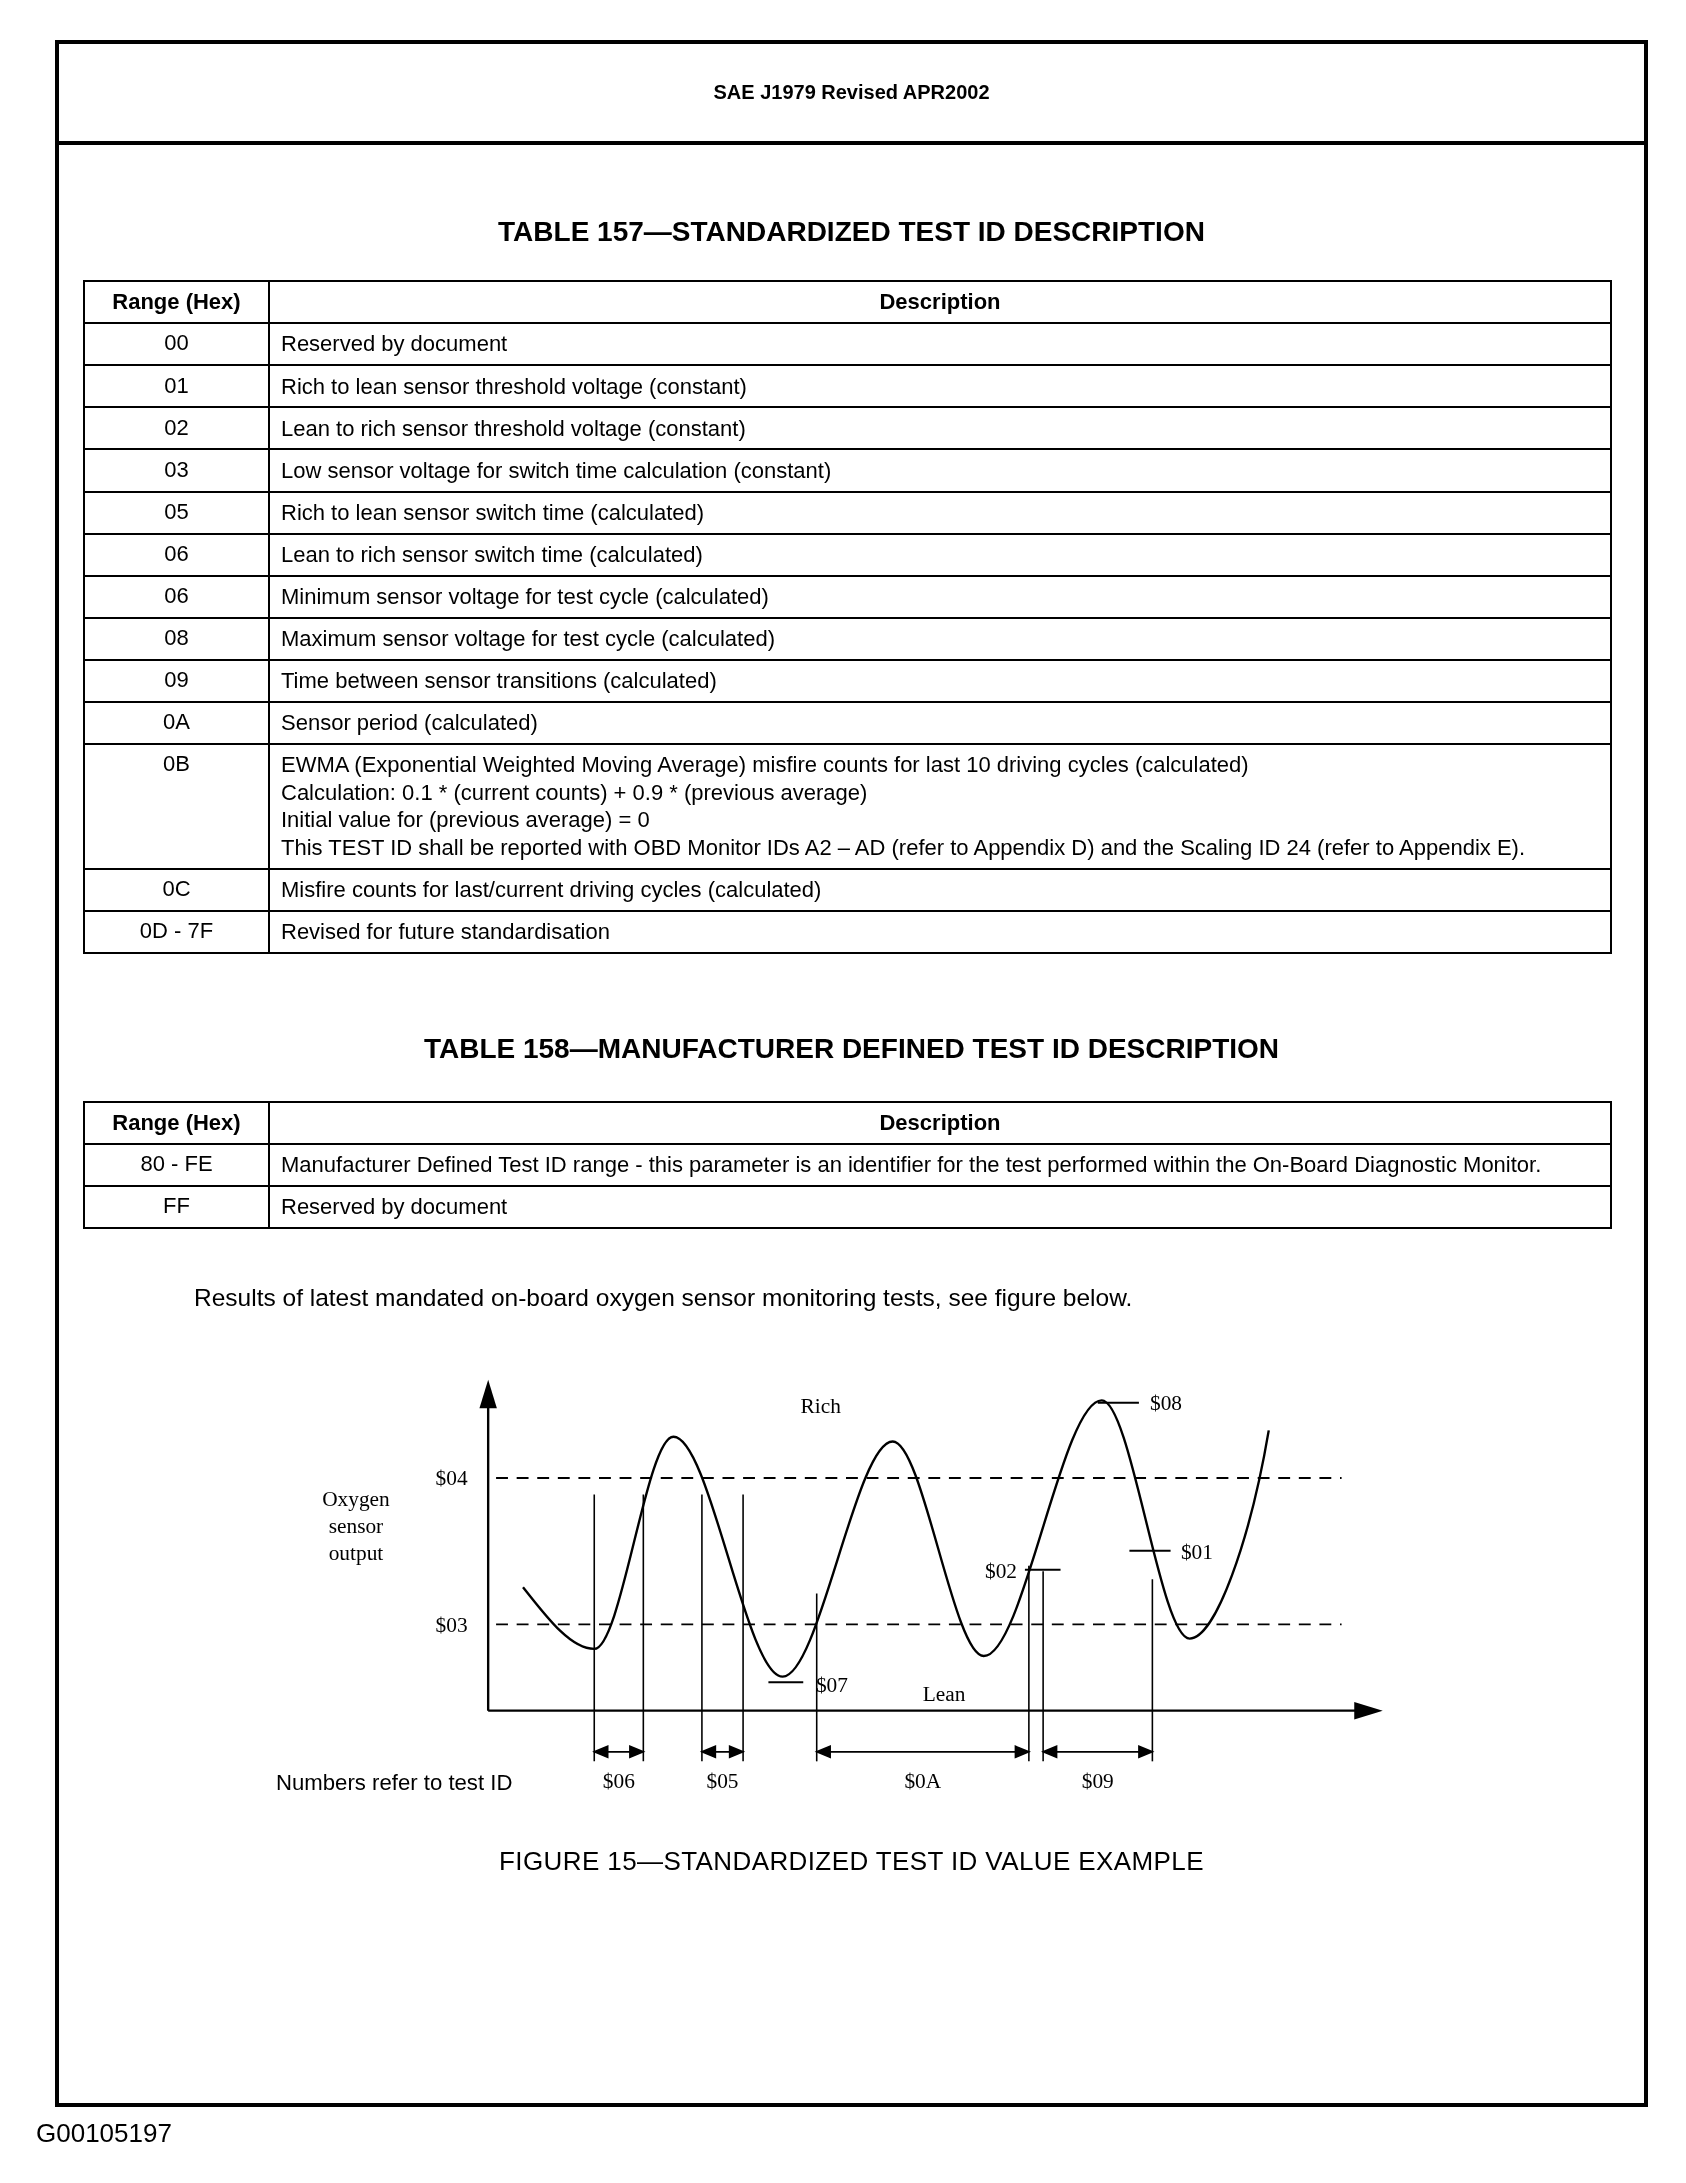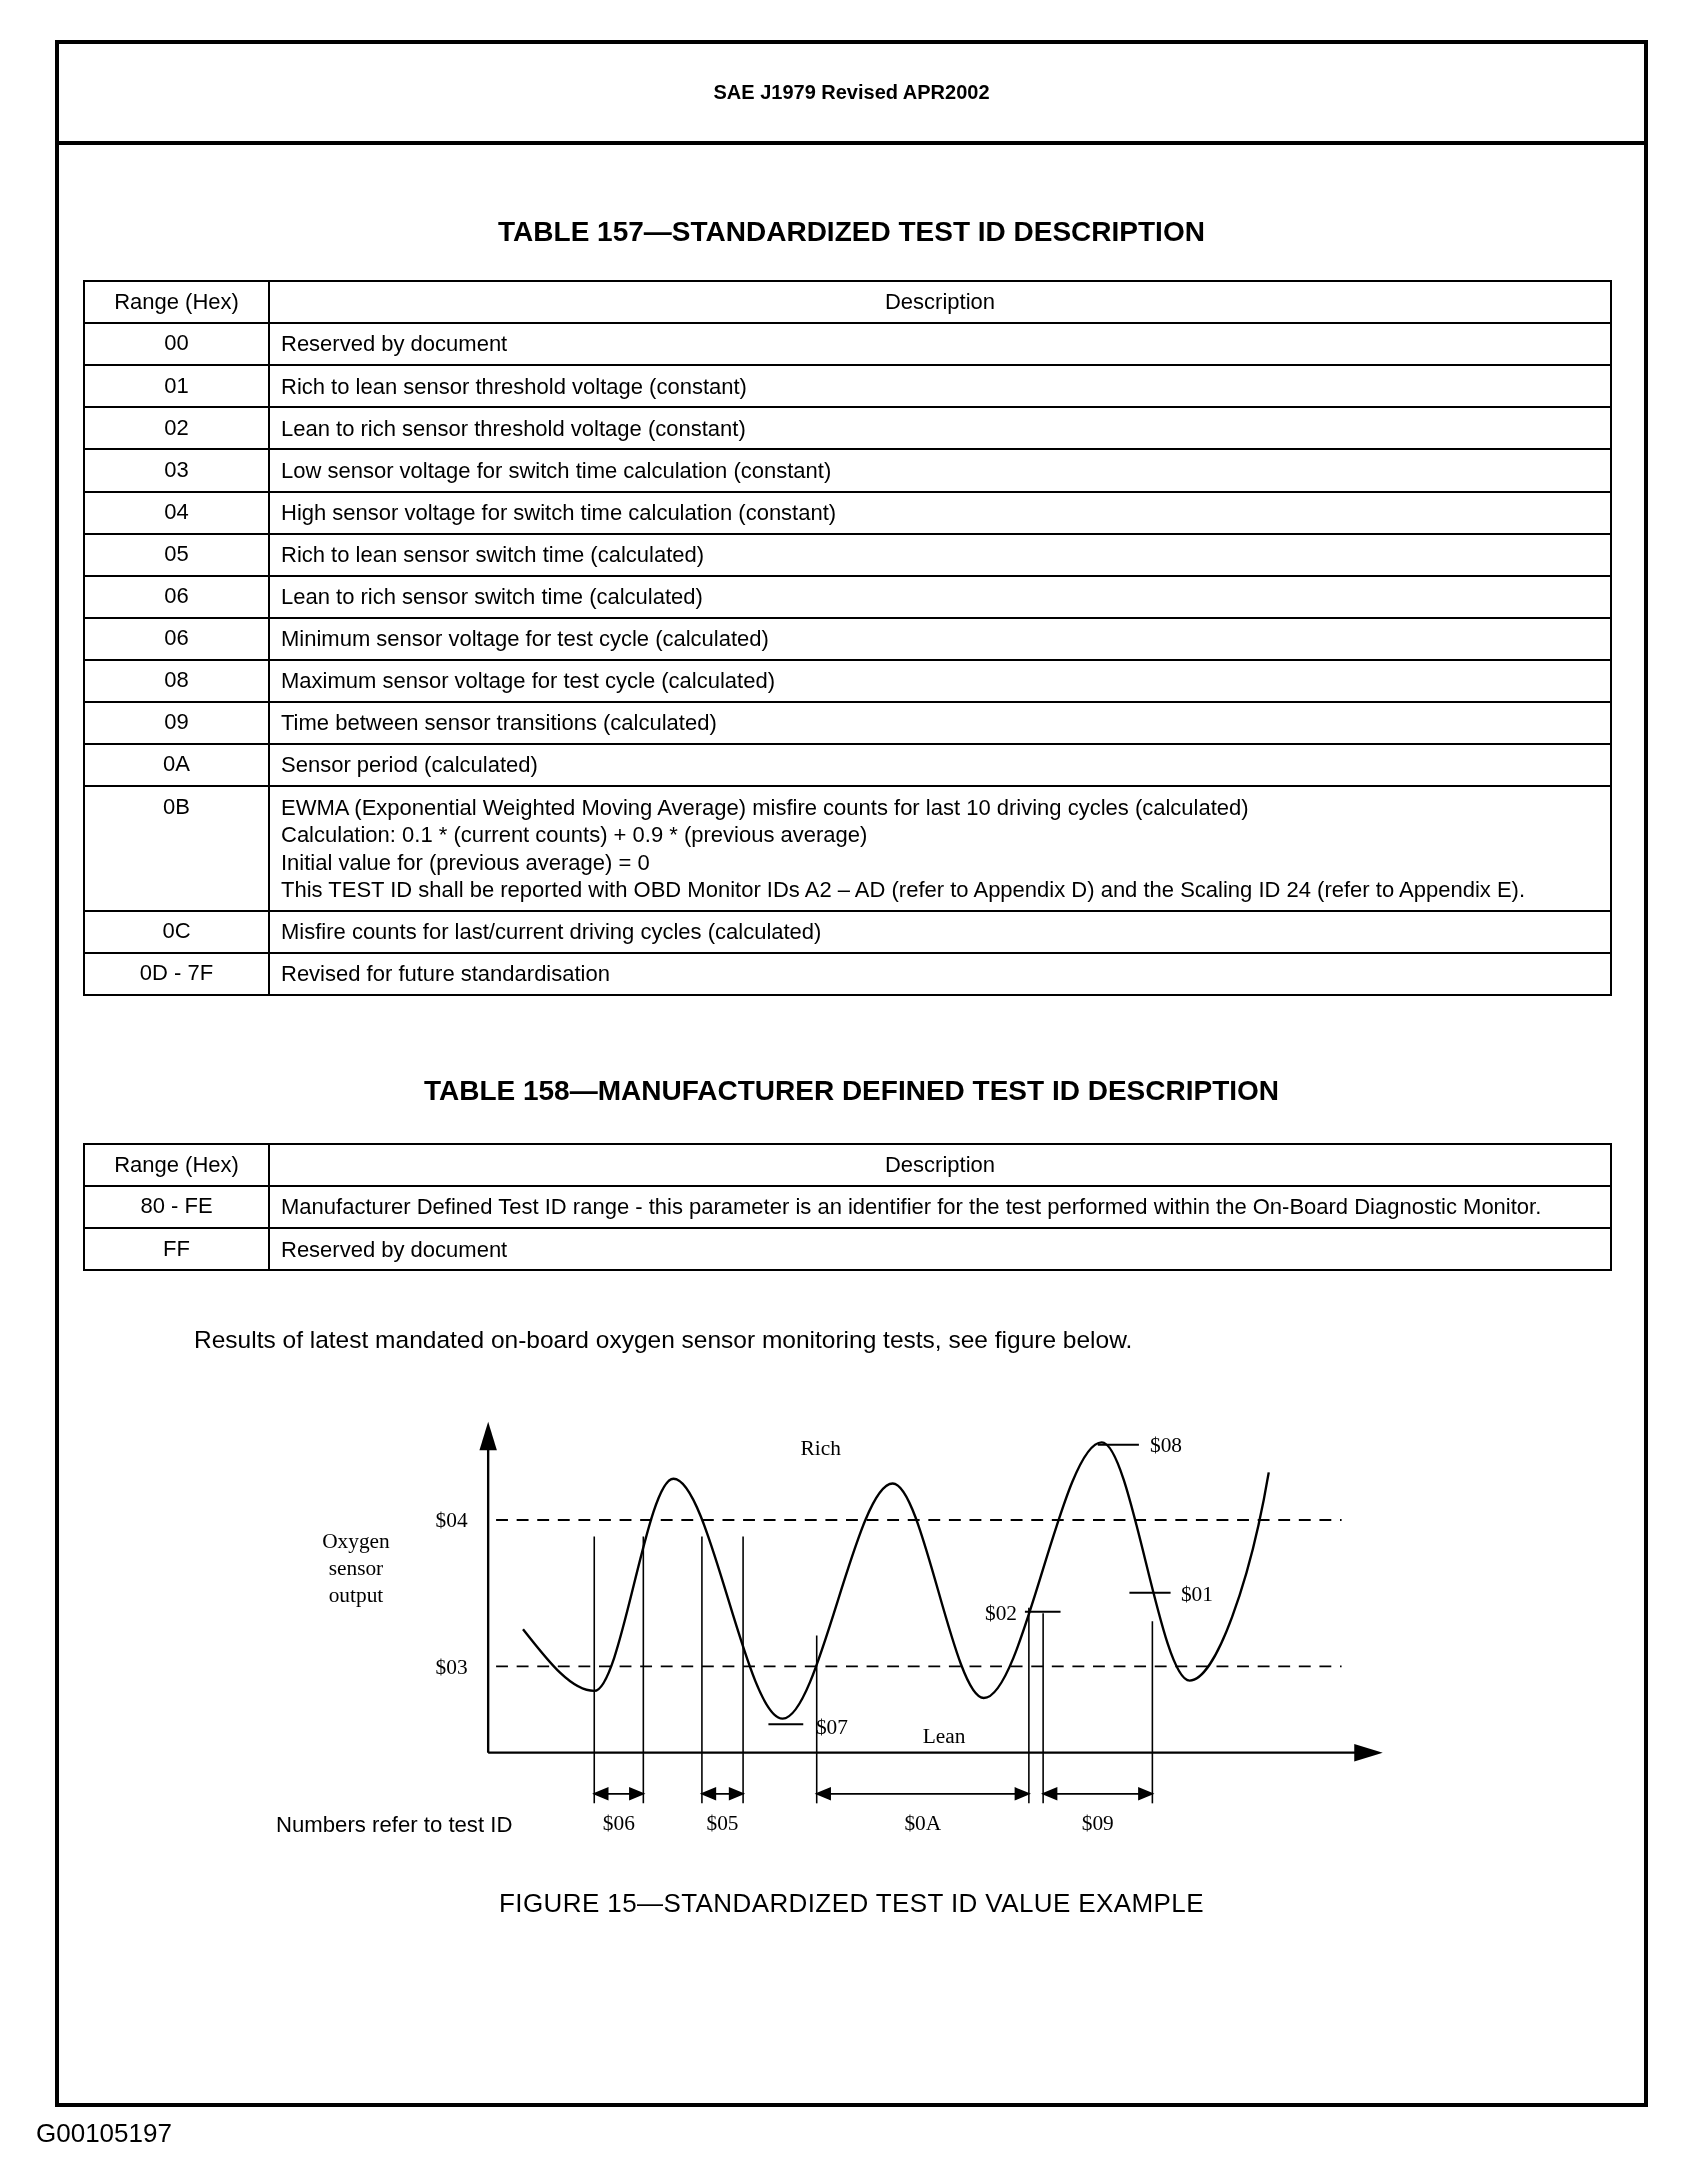--- a/index.html
+++ b/index.html
@@ -28,21 +28,21 @@
   .t158-title { margin-top:79px; margin-bottom:36px; }
   table.doc-table {
     border-collapse:collapse; width:1529px;
     border:2.4px solid #000;
     font-size:22px;
   }
   table.doc-table th, table.doc-table td {
     border:2.4px solid #000; vertical-align:top;
   }
   table.doc-table th {
-    font-weight:normal; text-align:center; padding:7.1px 8px; font-size:22px;
+    font-weight:bold; text-align:center; padding:7.1px 8px; font-size:22px;
   }
   td.range { width:185px; text-align:center; padding:6.3px 8px; }
   td.desc  { padding:6.3px 11px; line-height:1.25; white-space:pre-line; }
   .intro-paragraph {
     margin-top:55px; margin-left:111px;
     font-size:24.5px;
   }
   .figure-wrap { margin-top:44px; margin-left:150px; width:1188px; height:475px; }
   .fig-svg text {
     font-family:"Liberation Serif", serif;
@@ -85,24 +85,20 @@
           <td class="range">01</td>
           <td class="desc">Rich to lean sensor threshold voltage (constant)</td>
         </tr>
         <tr>
           <td class="range">02</td>
           <td class="desc">Lean to rich sensor threshold voltage (constant)</td>
         </tr>
         <tr>
           <td class="range">03</td>
           <td class="desc">Low sensor voltage for switch time calculation (constant)</td>
-        </tr>
-        <tr>
-          <td class="range">04</td>
-          <td class="desc">High sensor voltage for switch time calculation (constant)</td>
         </tr>
         <tr>
           <td class="range">05</td>
           <td class="desc">Rich to lean sensor switch time (calculated)</td>
         </tr>
         <tr>
           <td class="range">06</td>
           <td class="desc">Lean to rich sensor switch time (calculated)</td>
         </tr>
         <tr>

